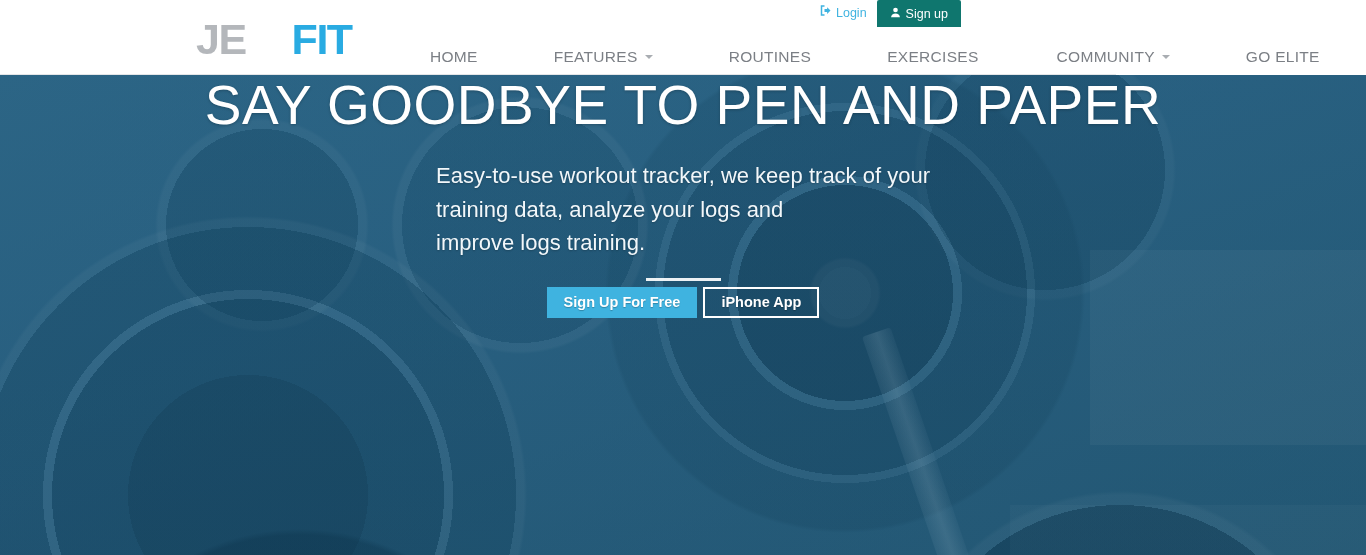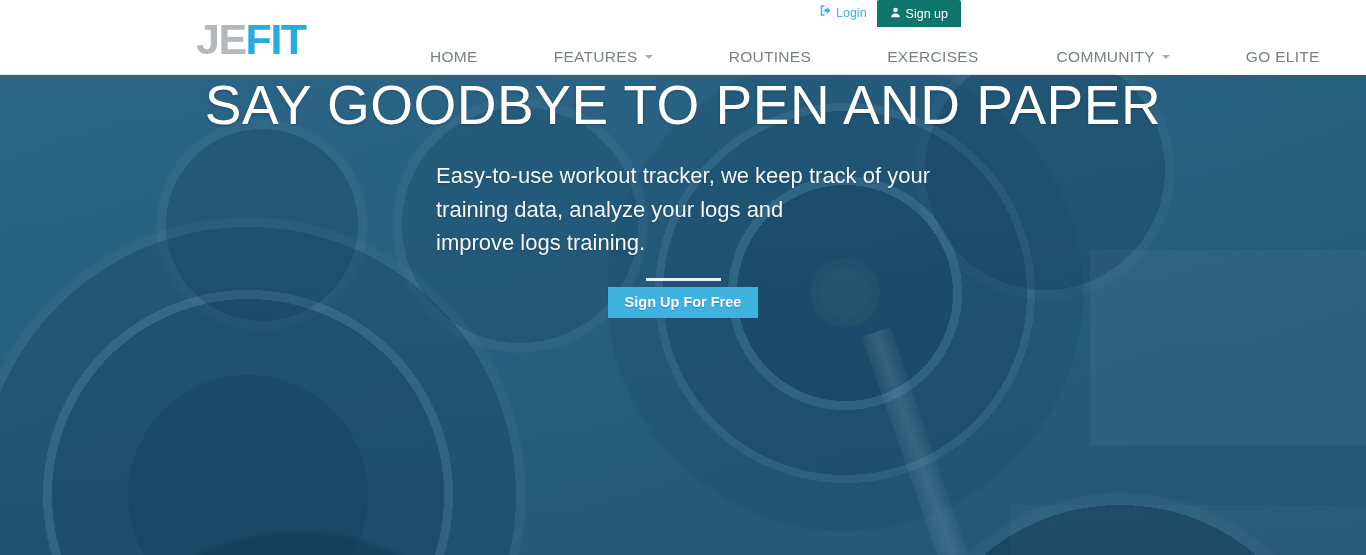--- a/index.html
+++ b/index.html
@@ -41,21 +41,21 @@
   }
   #signup-button .glyph{ font-size:11px; }
 
   
   #logo{
     position:absolute; left:196px; top:18px;
     font-size:43px; font-weight:bold; letter-spacing:-1.5px;
     line-height:43px; user-select:none;
   }
   #logo .je{ color:#b4b7bb; }
-  #logo .fit{ color:#29abe2; }
+  #logo .fit{ color:#29abe2;margin-left:46px; }
 
   
   #main-nav{
     position:absolute; left:430px; top:41px;
     display:flex; align-items:center;
   }
   .nav-item{
     display:flex; align-items:center; gap:7px;
     color:#7b7f85; font-size:15.5px; letter-spacing:.3px;
     text-decoration:none; cursor:pointer;
@@ -232,15 +232,16 @@
     <p id="hero-subtitle">
       <span>Easy-to-use workout tracker, we keep track of your</span><br>
       <span>training data, analyze your logs and</span><br>
       <span>improve logs training.</span>
     </p>
 
     <div id="hero-divider"></div>
 
     <div id="hero-actions">
       <button class="cta primary">Sign Up For Free</button>
+      <button class="cta ghost">iPhone App</button>
     </div>
   </div>
 </section>
 
 </body></html>

